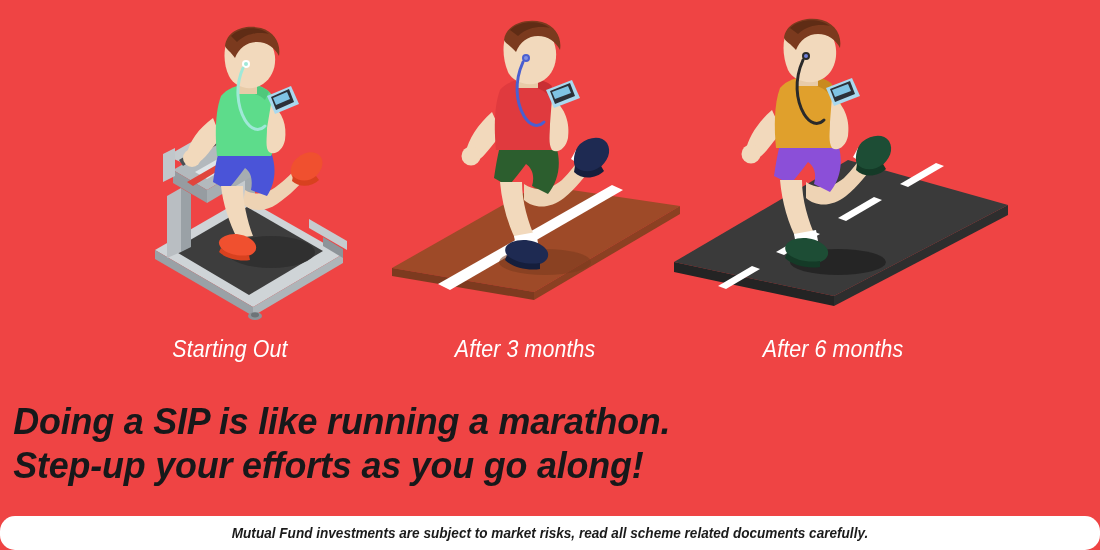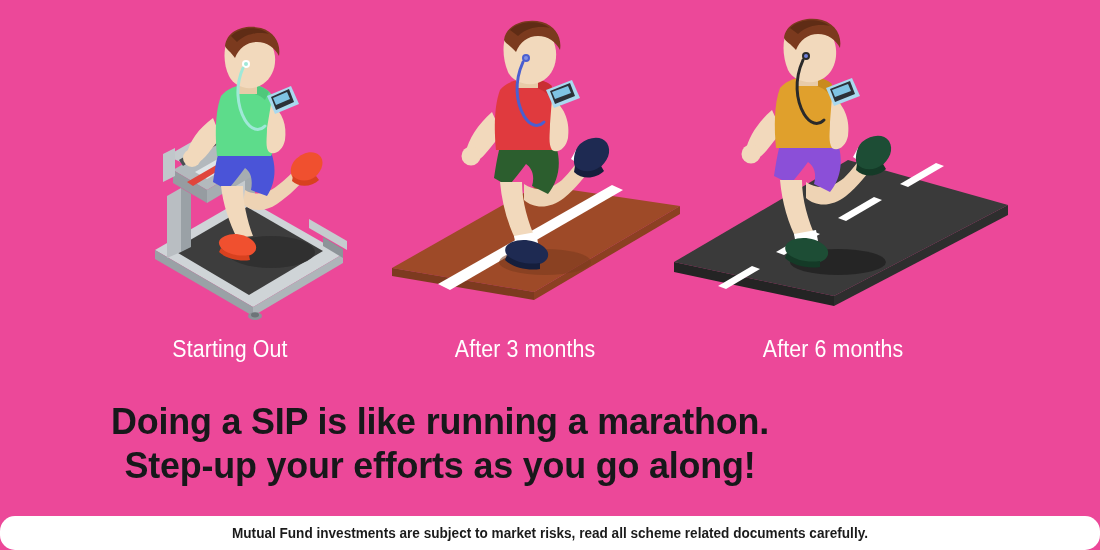--- a/index.html
+++ b/index.html
@@ -5,21 +5,22 @@
 <style>
   * { margin:0; padding:0; box-sizing:border-box; }
   html, body {
     width:1100px; height:550px;
     font-family:"Liberation Sans", sans-serif;
     overflow:hidden;
   }
   #poster {
     position:relative;
     width:1100px; height:550px;
-    background:#ec4899;
+    background:#ef4444;
+    font-style:italic;
   }
 
   
   .scenes {
     position:absolute; left:0; top:0;
     width:1100px; height:330px;
   }
   .scene { position:absolute; top:0; height:330px; }
   #scene-1 { left:95px;  width:290px; }
   #scene-2 { left:380px; width:320px; }
@@ -40,21 +41,20 @@
     transform:scaleX(.93);
   }
   #caption-1 { left:130px; width:200px; }
   #caption-2 { left:425px; width:200px; }
   #caption-3 { left:733px; width:200px; }
 
   
   .headline {
     position:absolute; left:0; top:400px;
     width:880px;
-    text-align:center;
     color:#17181a;
     font-family:"Liberation Sans Narrow","Liberation Sans", sans-serif;
     font-weight:700;
     font-size:37px;
     line-height:44px;
     letter-spacing:-0.2px;
   }
   .headline .hl-line { display:block; transform:scaleX(.97); }
 
   

